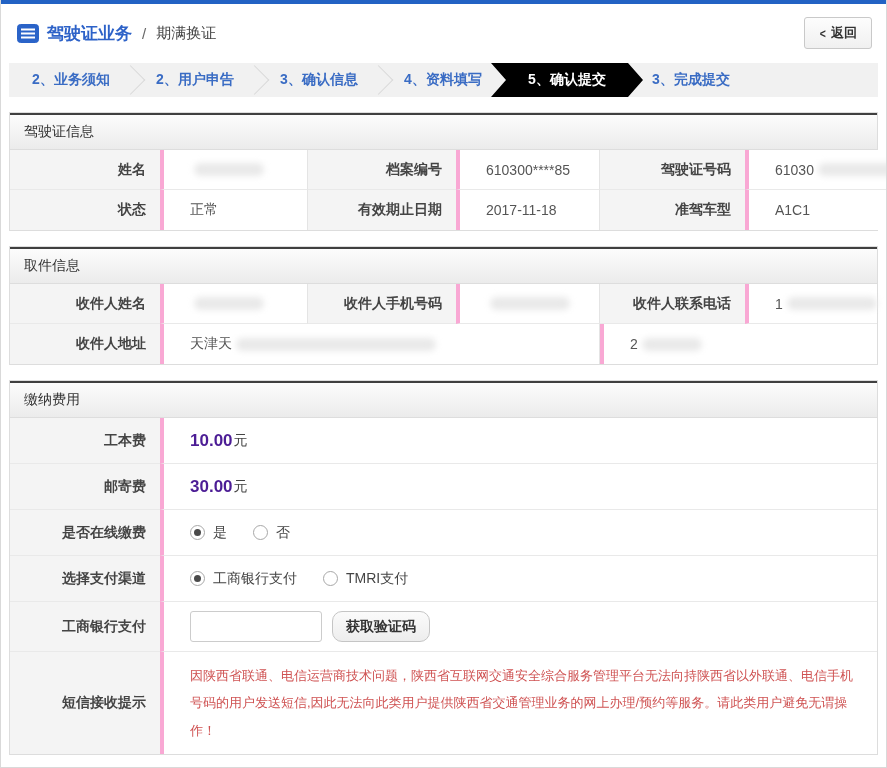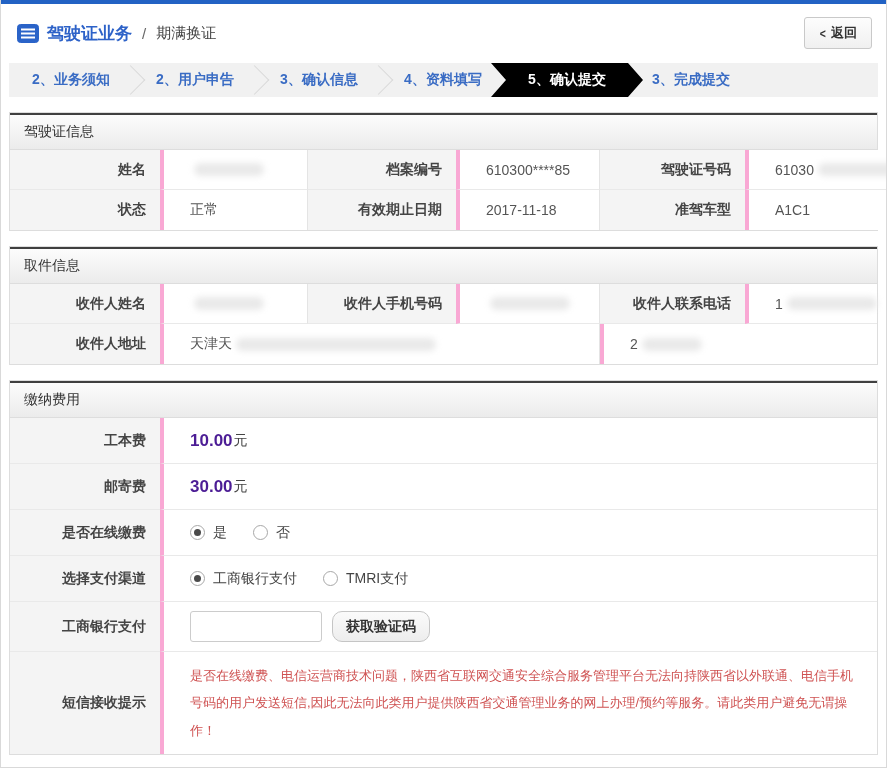--- a/index.html
+++ b/index.html
@@ -192,21 +192,21 @@
       </div>
 
       <div class="cell lbl" style="min-height:50px;">工商银行支付</div>
       <div class="cell val last sms-row" style="min-height:50px;">
         <input class="sms-input" type="text" value="" style="">
         <button class="code-btn">获取验证码</button>
       </div>
 
       <div class="cell lbl notice-cell lastrow">短信接收提示</div>
       <div class="cell val last notice-cell notice-val lastrow">
-        <div class="notice-text">是否在线缴费、电信运营商技术问题，陕西省互联网交通安全综合服务管理平台无法向持陕西省以外联通、电信手机号码的用户发送短信,因此无法向此类用户提供陕西省交通管理业务的网上办理/预约等服务。请此类用户避免无谓操作！</div>
+        <div class="notice-text">因陕西省联通、电信运营商技术问题，陕西省互联网交通安全综合服务管理平台无法向持陕西省以外联通、电信手机号码的用户发送短信,因此无法向此类用户提供陕西省交通管理业务的网上办理/预约等服务。请此类用户避免无谓操作！</div>
       </div>
     </div>
   </div>
 
   <div class="footer">
     <button class="btn-primary">上一步</button>
     <button class="btn-primary">完成</button>
   </div>
 </div>
 

